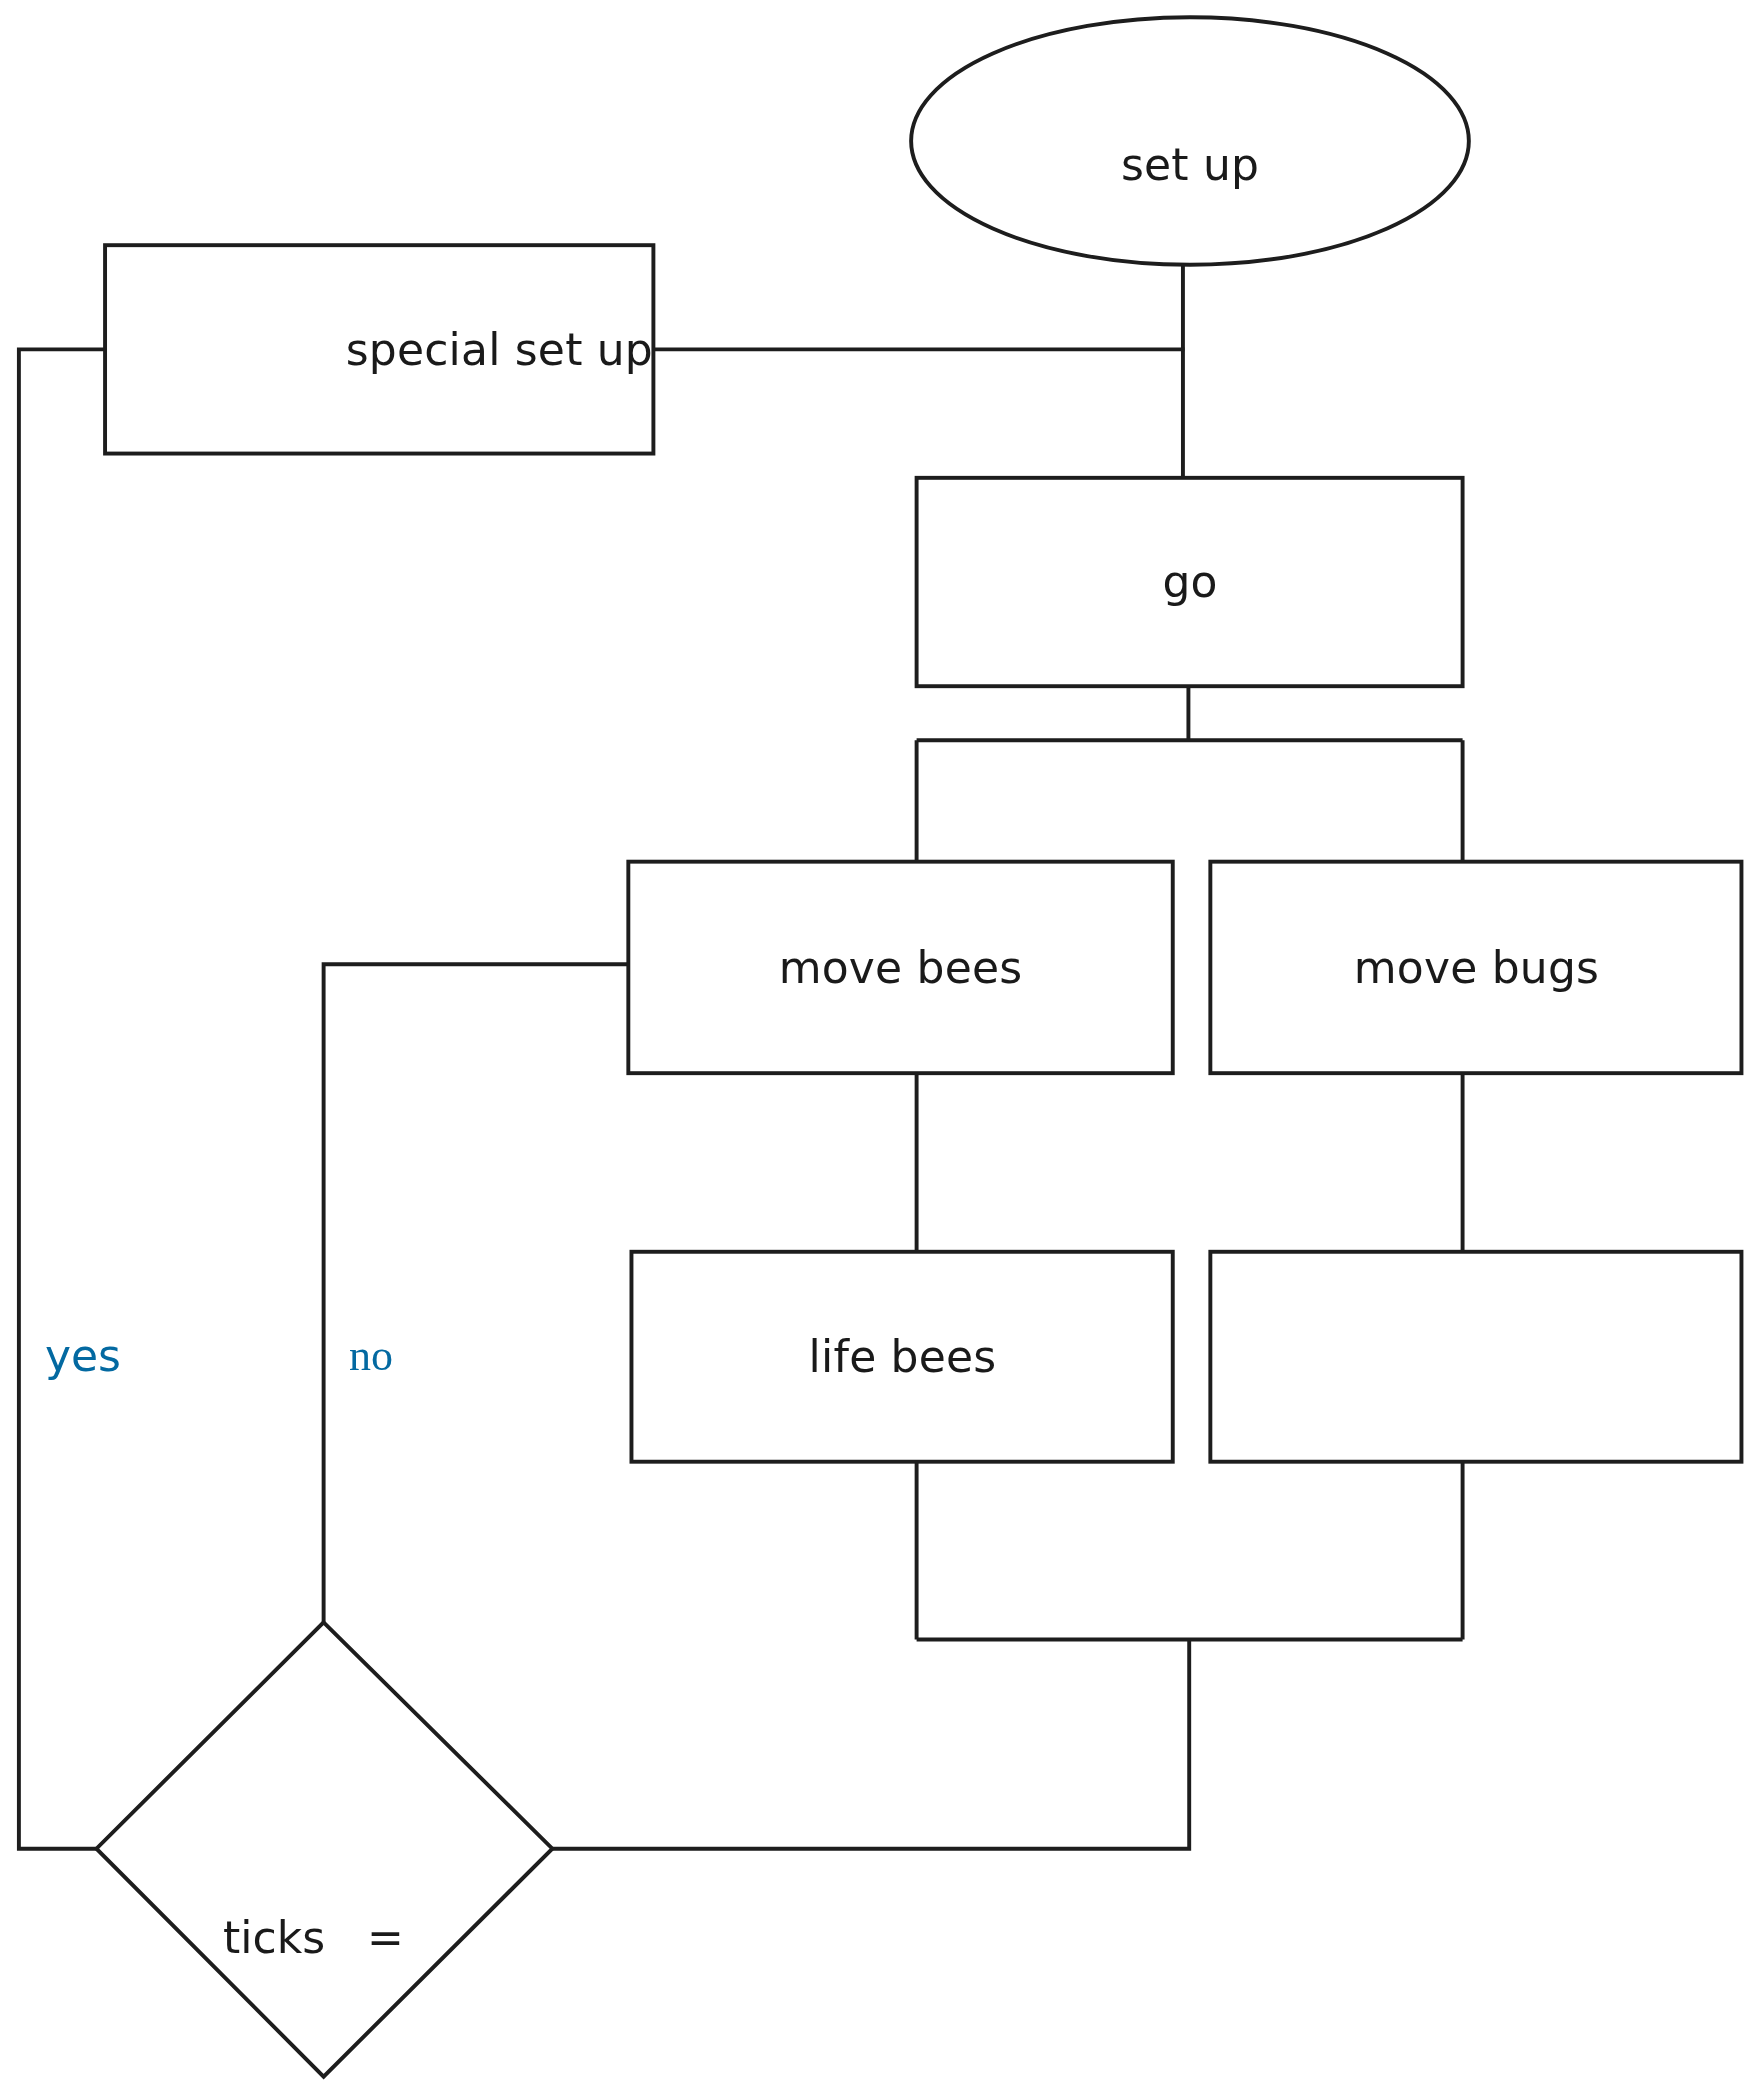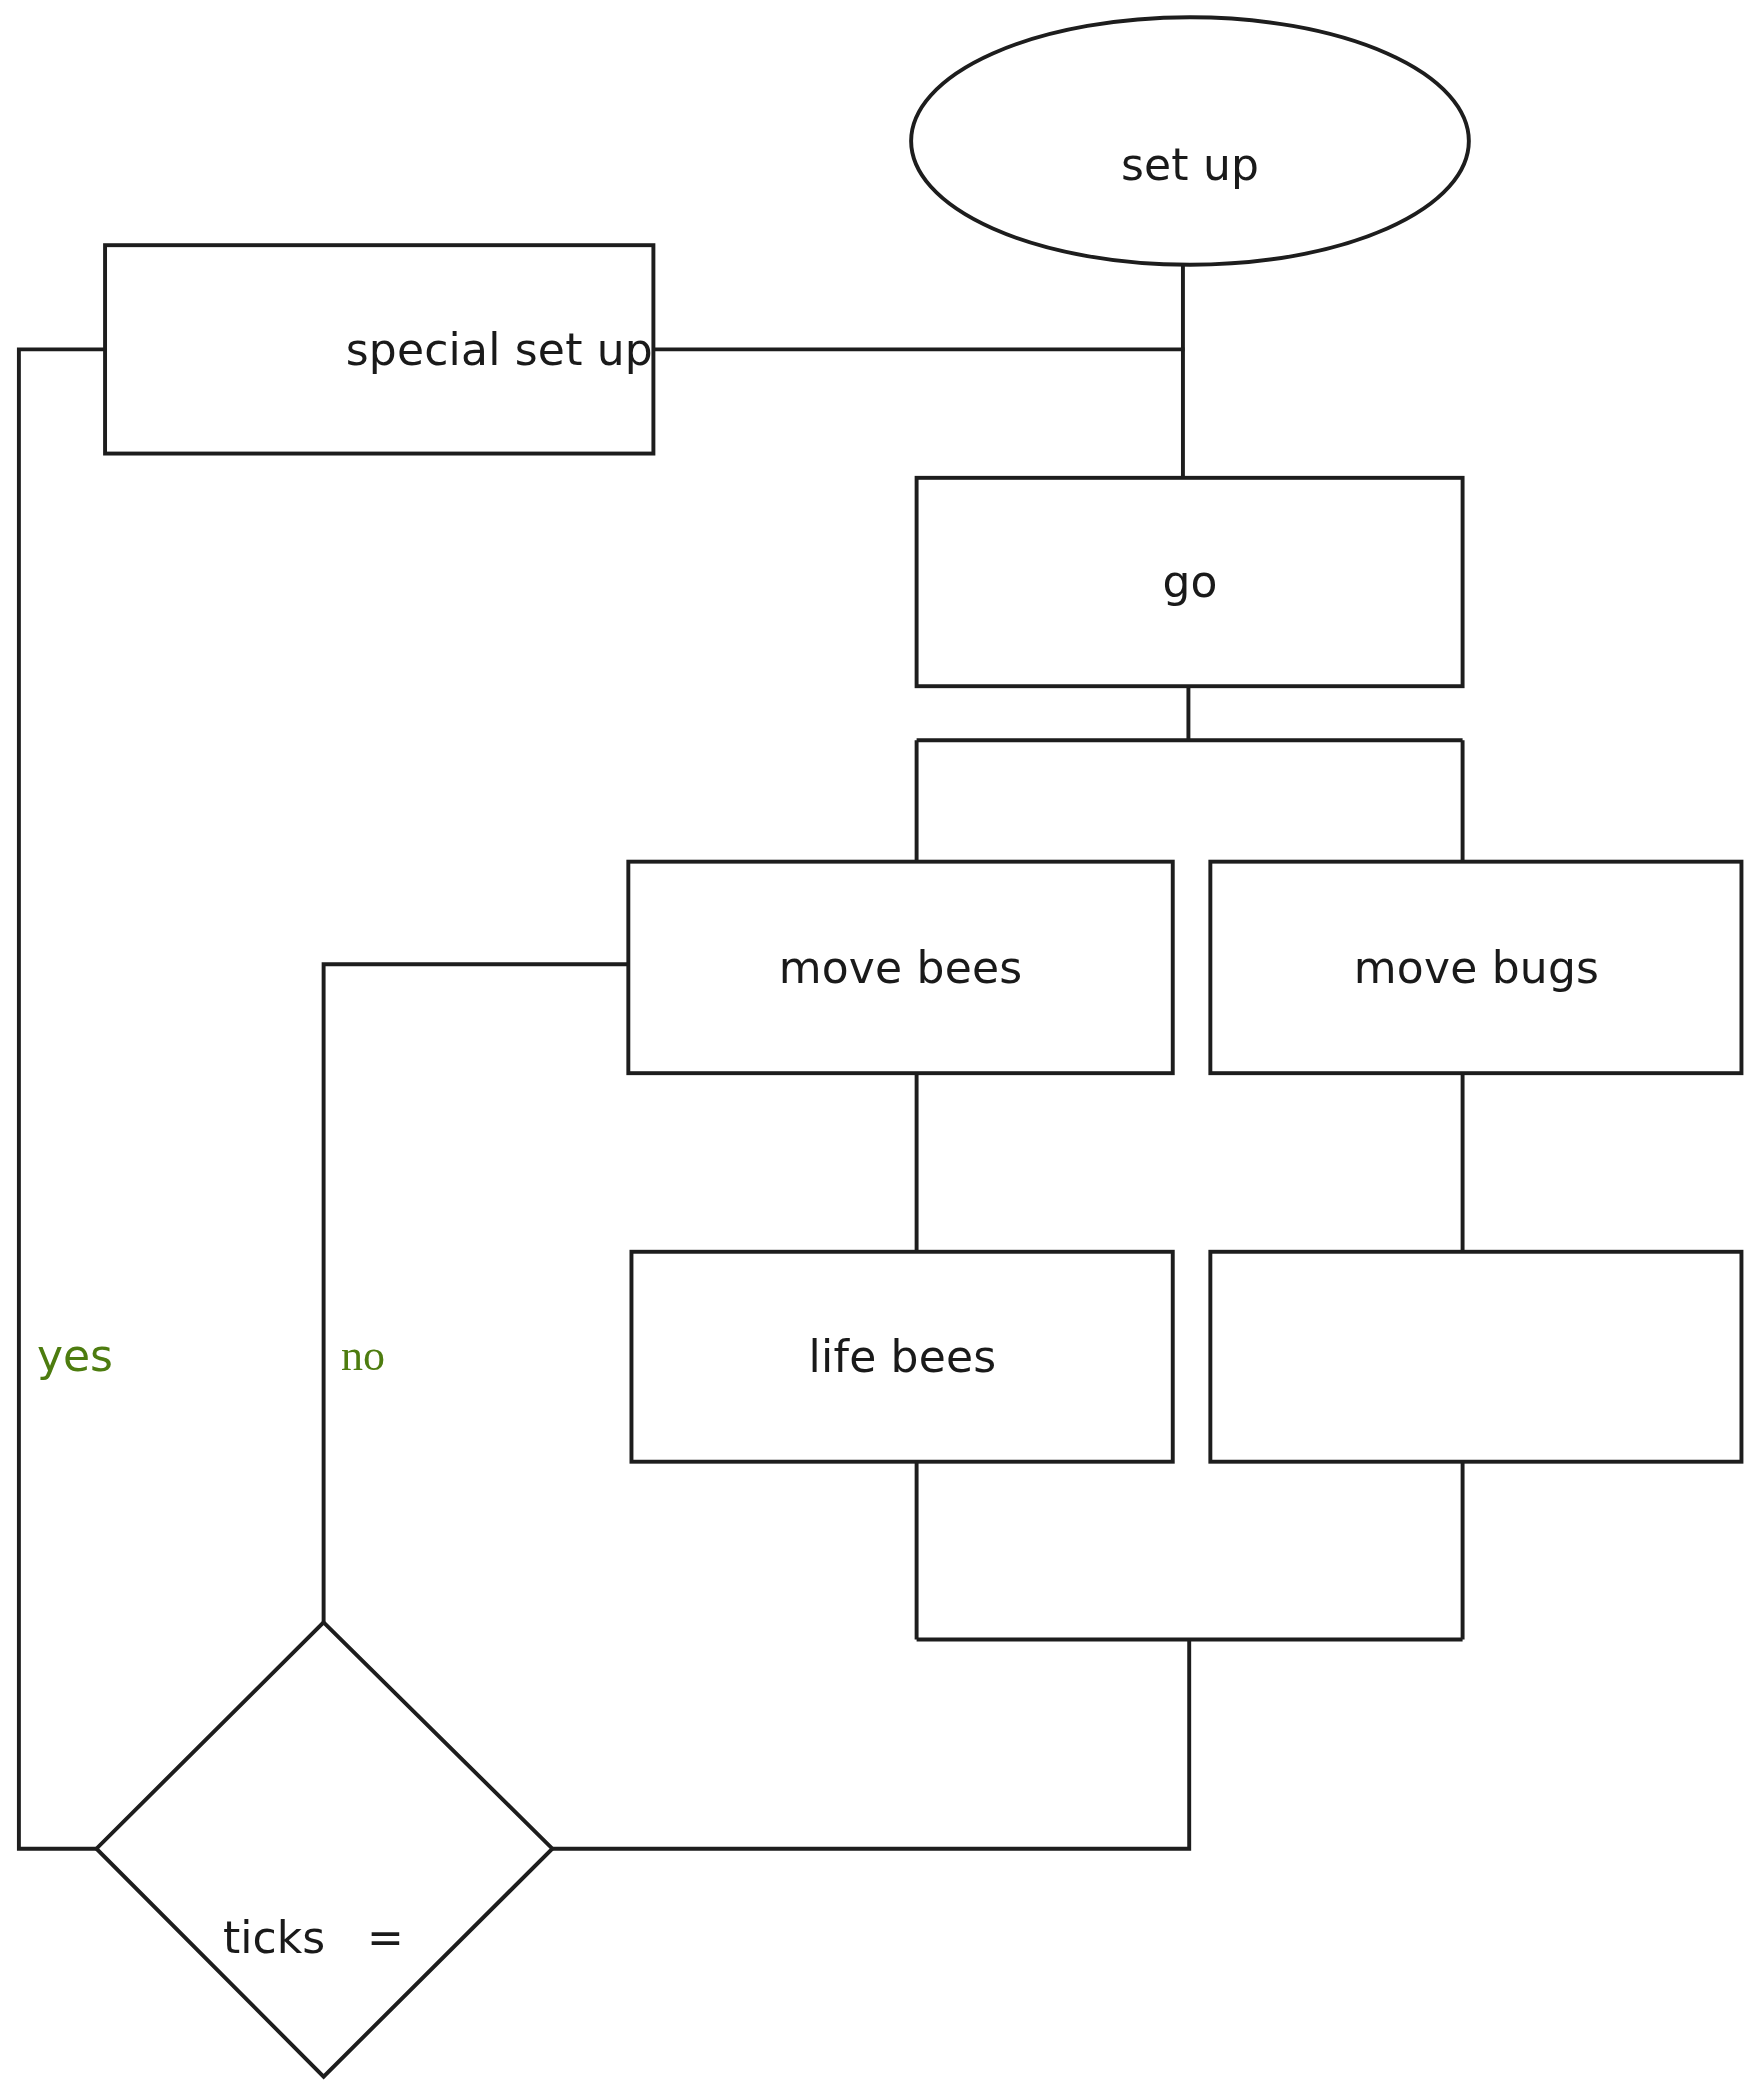--- a/index.html
+++ b/index.html
@@ -42,25 +42,26 @@
     color: #1a1a1a;
     font-size: 44px;
     line-height: 1.0;
     text-align: center;
     white-space: nowrap;
     letter-spacing: 0.2px;
     font-weight: 400;
   }
   .edge-label {
     position: absolute;
-    color: #4d7c0f;
+    color: #0369a1;
     font-size: 44px;
     line-height: 1.0;
     white-space: nowrap;
     font-weight: 400;
+    margin-left: 8px;
   }
   .diamond-label {
     position: absolute;
     color: #1a1a1a;
     font-size: 44px;
     line-height: 1.36;
     text-align: left;
     white-space: pre;
     font-weight: 400;
   }

